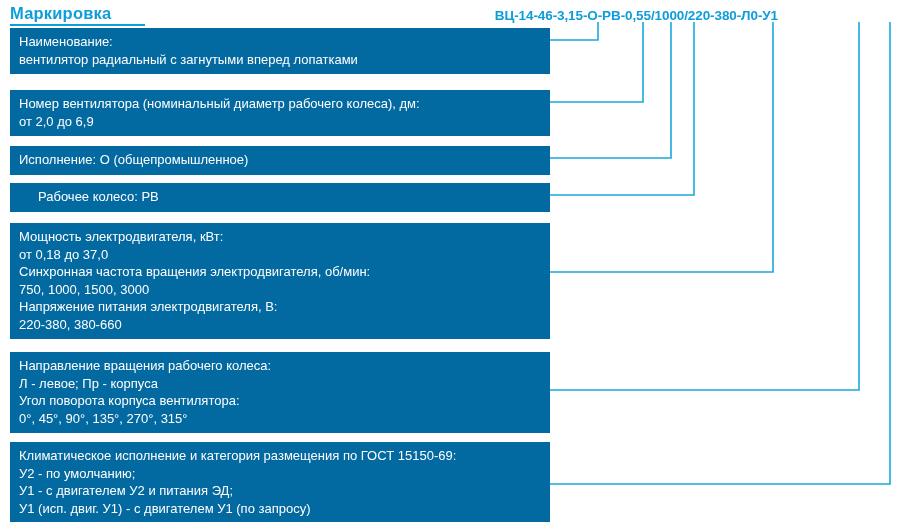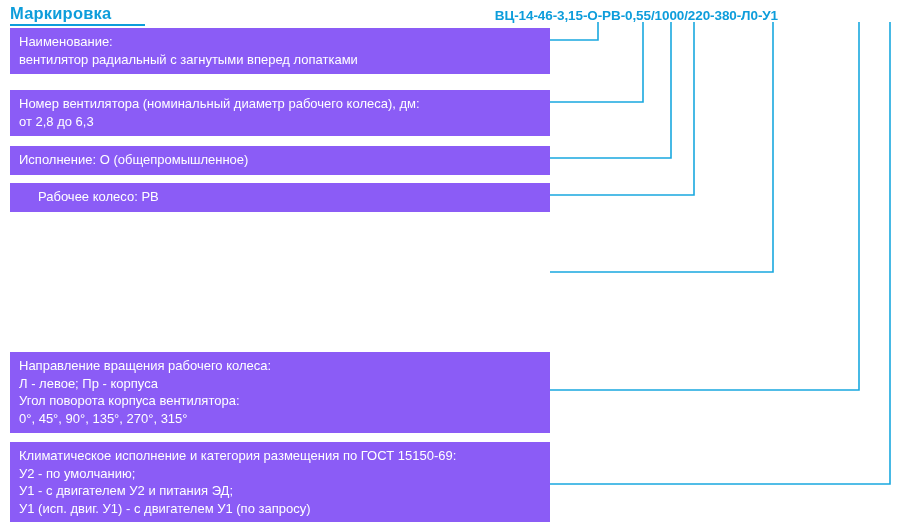--- a/index.html
+++ b/index.html
@@ -47,21 +47,21 @@
     font-weight: bold;
     color: #0d9ddb;
     white-space: nowrap;
     letter-spacing: -0.1px;
     margin-left: 28px;
   }
   .box {
     position: absolute;
     left: 10px;
     width: 540px;
-    background: #8b5cf6;
+    background: #0369a1;
     box-sizing: border-box;
     padding: 5px 9px 6px 9px;
   }
   .box .line {
     font-size: 13px;
     line-height: 17.5px;
     color: #ffffff;
     white-space: nowrap;
   }
   svg.connectors {
@@ -101,31 +101,39 @@
     </g>
   </svg>
 
   <div class="box" style="top:26px;">
     <div class="line">Наименование:</div>
     <div class="line">вентилятор радиальный с загнутыми вперед лопатками</div>
   </div>
 
   <div class="box" style="top:88px;">
     <div class="line">Номер вентилятора (номинальный диаметр рабочего колеса), дм:</div>
-    <div class="line">от 2,8 до 6,3</div>
+    <div class="line">от 2,0 до 6,9</div>
   </div>
 
   <div class="box" style="top:144px;">
     <div class="line">Исполнение: О (общепромышленное)</div>
   </div>
 
   <div class="box" style="top:181px;padding-left:28px;">
     <div class="line">Рабочее колесо: РВ</div>
   </div>
 
+  <div class="box" style="top:221px;">
+    <div class="line">Мощность электродвигателя, кВт:</div>
+    <div class="line">от 0,18 до 37,0</div>
+    <div class="line">Синхронная частота вращения электродвигателя, об/мин:</div>
+    <div class="line">750, 1000, 1500, 3000</div>
+    <div class="line">Напряжение питания электродвигателя, В:</div>
+    <div class="line">220-380, 380-660</div>
+  </div>
 
   <div class="box" style="top:350px;">
     <div class="line">Направление вращения рабочего колеса:</div>
     <div class="line">Л - левое; Пр - корпуса</div>
     <div class="line">Угол поворота корпуса вентилятора:</div>
     <div class="line">0°, 45°, 90°, 135°, 270°, 315°</div>
   </div>
 
   <div class="box" style="top:440px;">
     <div class="line">Климатическое исполнение и категория размещения по ГОСТ 15150-69:</div>

